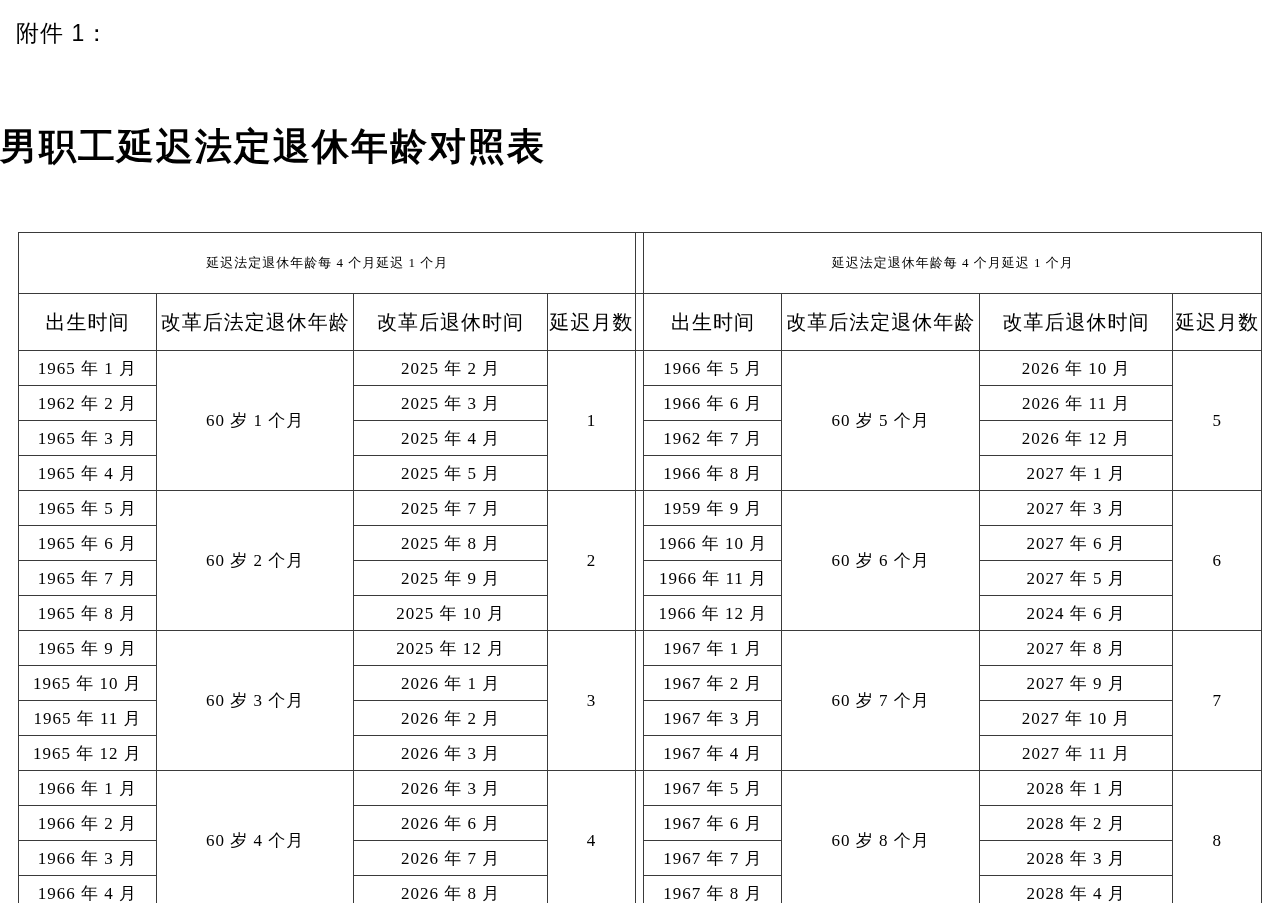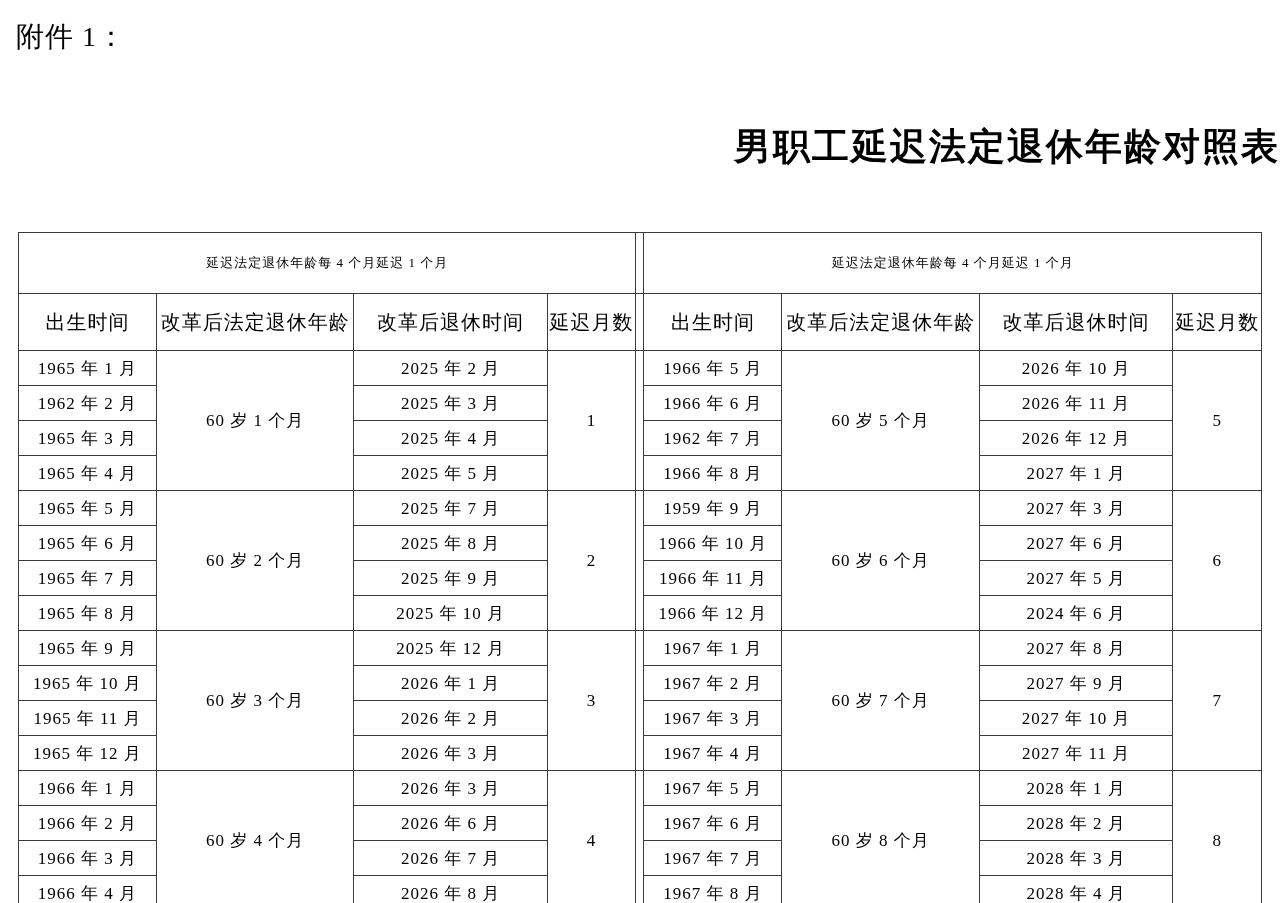--- a/index.html
+++ b/index.html
@@ -17,31 +17,31 @@
   .page {
     position: relative;
     width: 1280px;
     height: 903px;
     box-sizing: border-box;
   }
   .attachment-label {
     position: absolute;
     top: 18px;
     left: 16px;
-    font-size: 28px;
+    font-size: 23px;
     letter-spacing: 1px;
-    font-family: Liberation Serif, serif;
+    font-family: Liberation Sans, sans-serif;
     font-weight: 400;
   }
   .doc-title {
     position: absolute;
     top: 122px;
     left: 0;
     width: 1280px;
-    text-align: right;
+    text-align: left;
     font-size: 37px;
     font-weight: bold;
     letter-spacing: 2px;
     font-family: "DejaVu Serif", "Liberation Serif", serif;
   }
   .table-wrap {
     position: absolute;
     top: 232px;
     left: 18px;
     width: 1244px;

